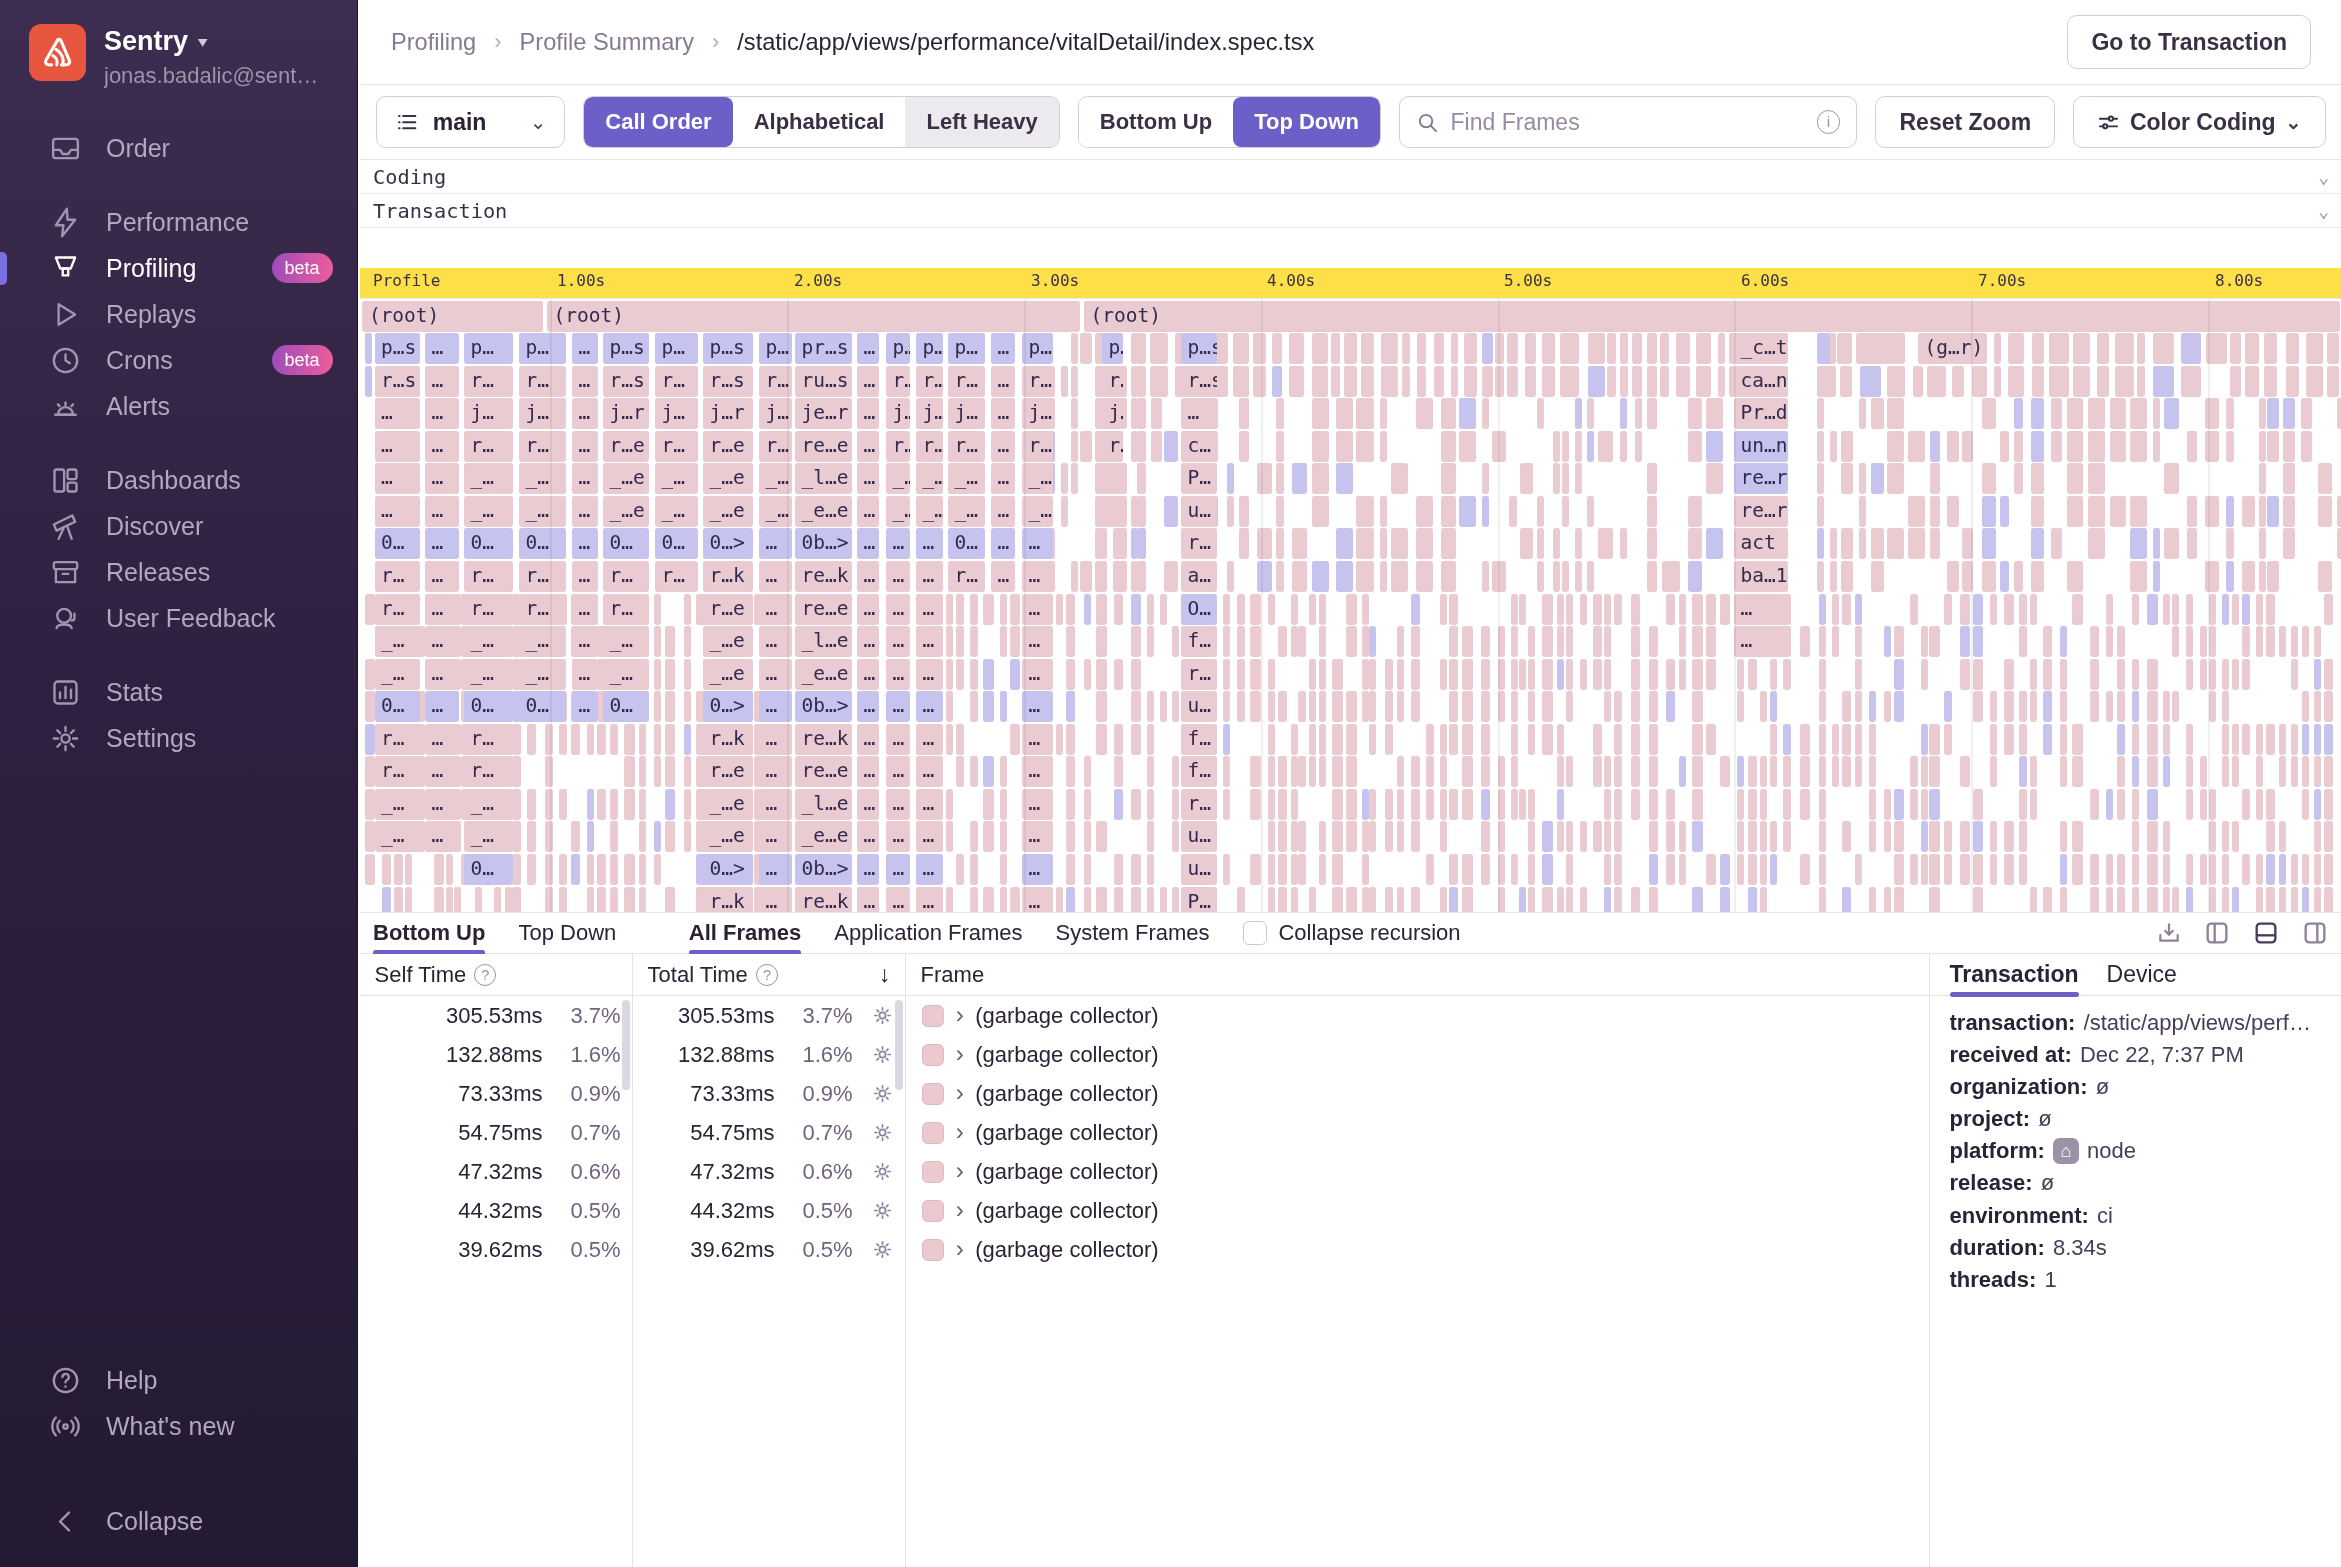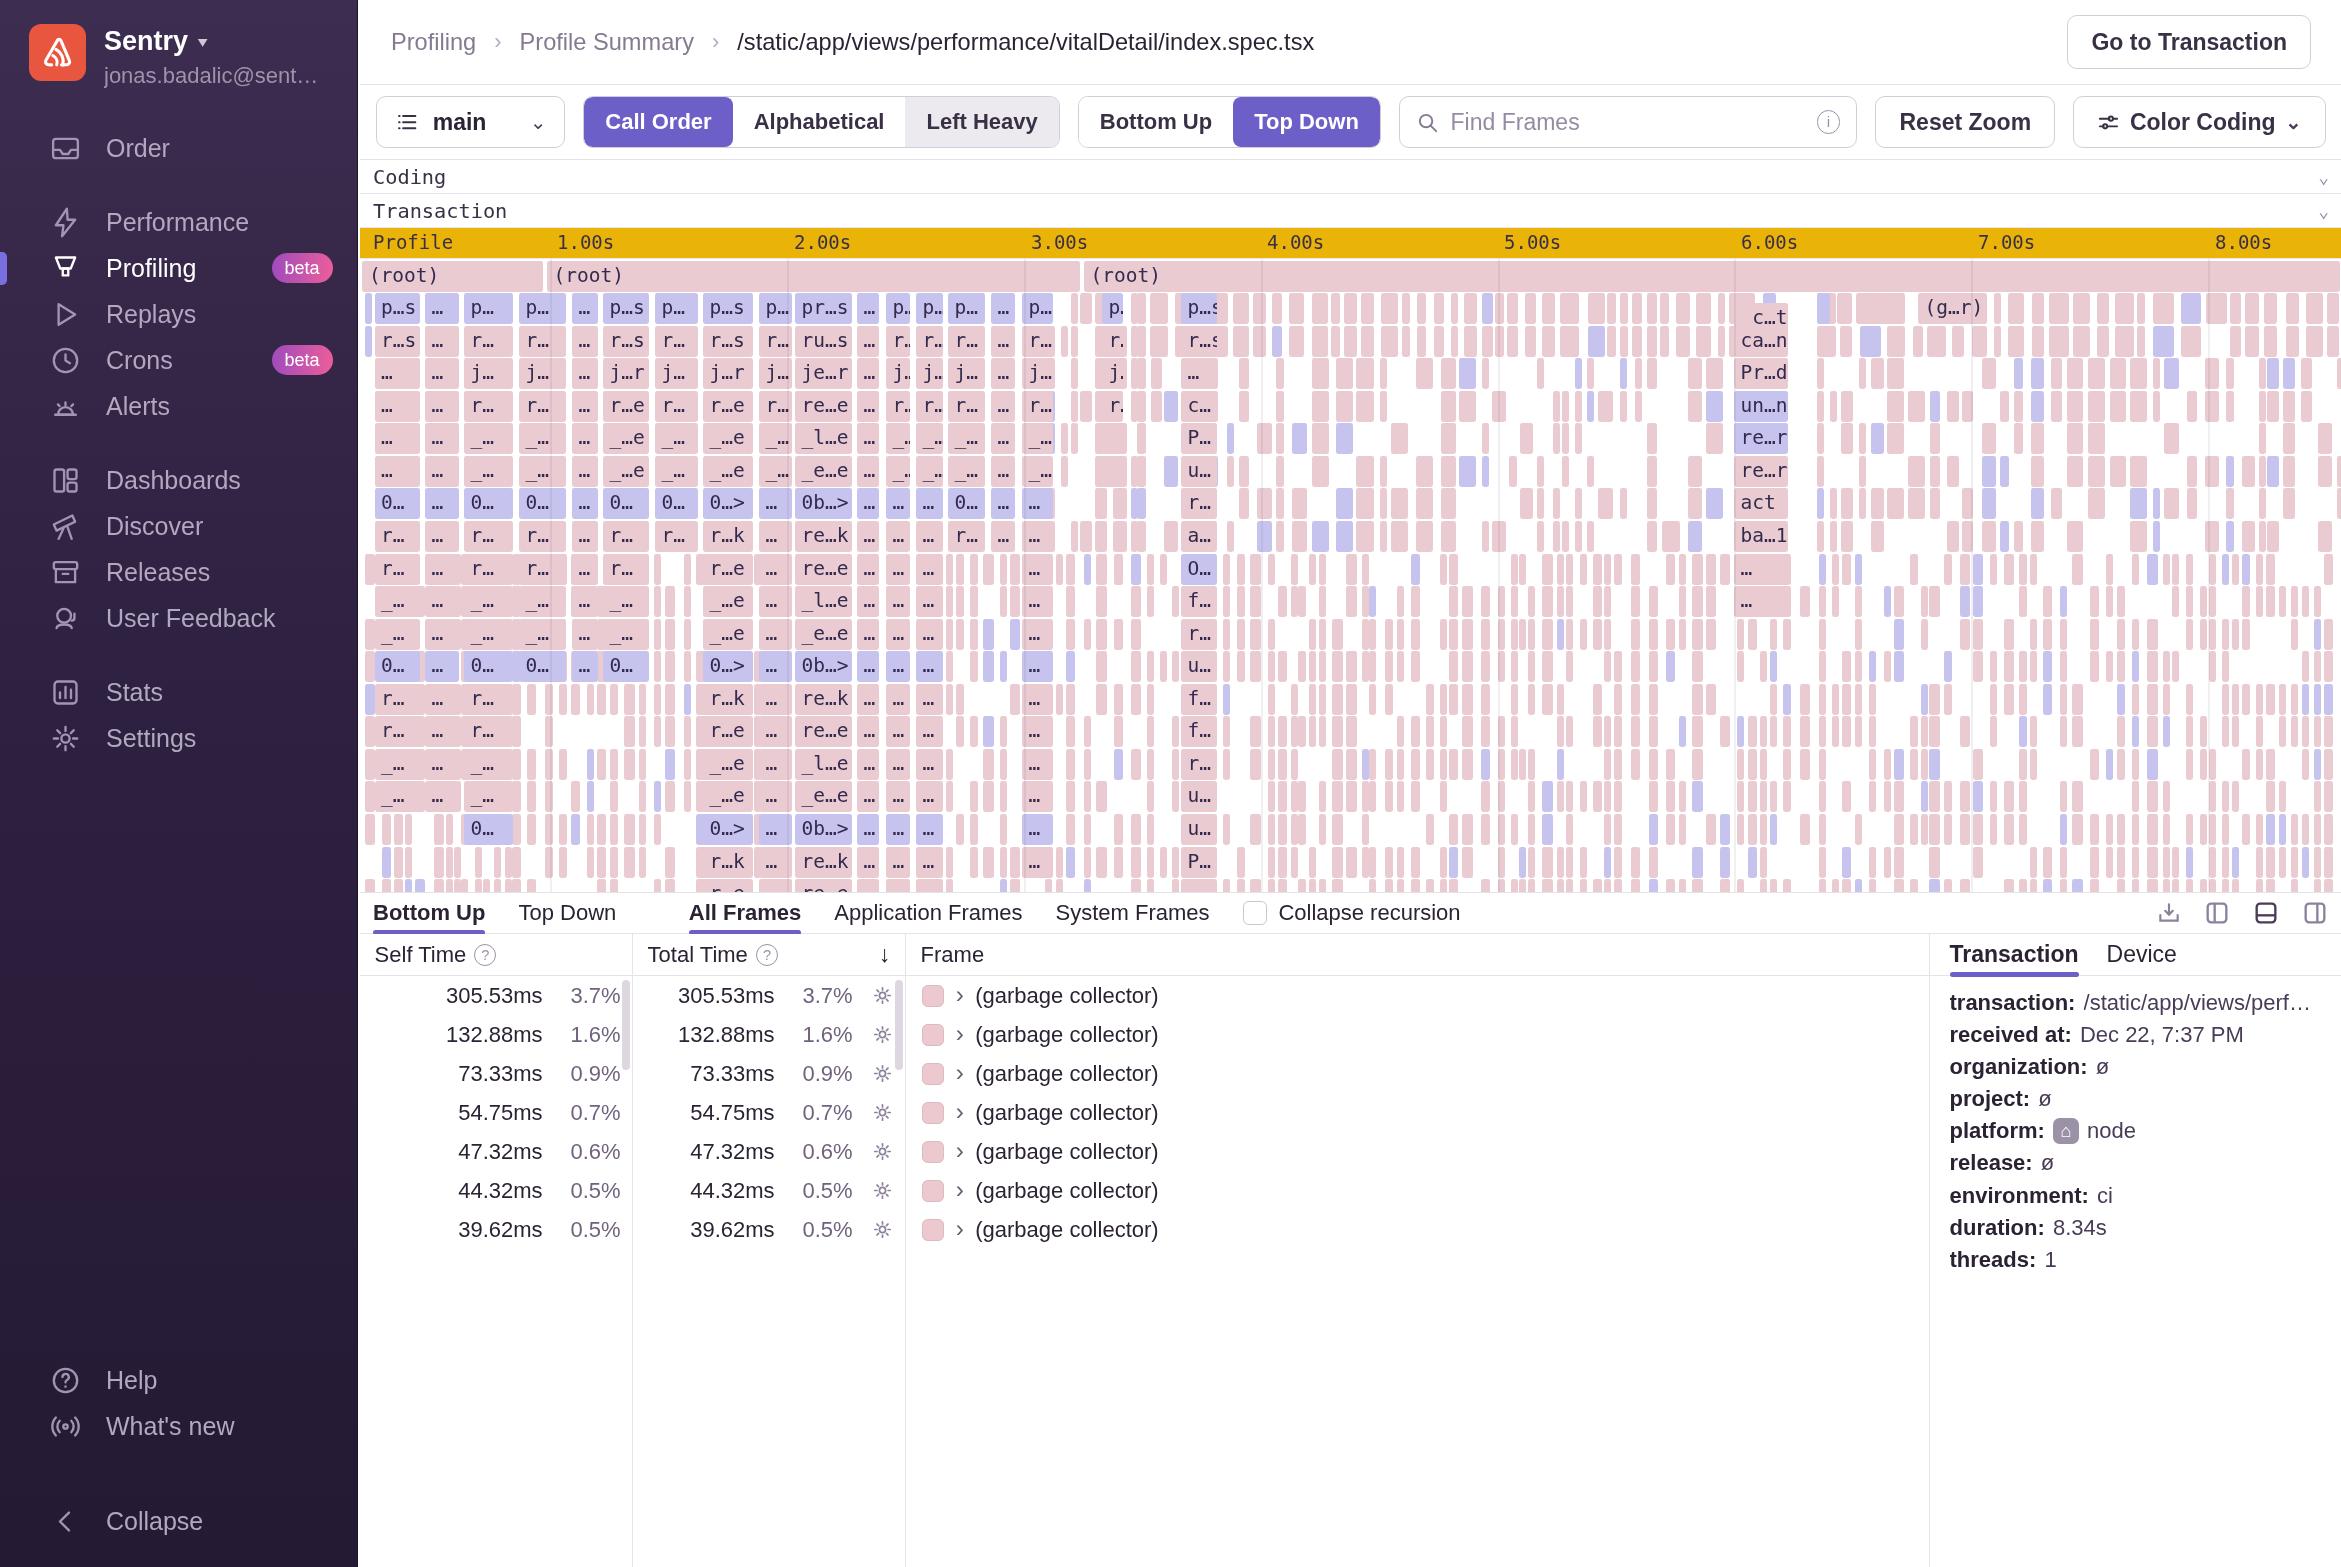--- a/index.html
+++ b/index.html
@@ -64,22 +64,22 @@
   .seg button.sel { background:#6c5fc7; color:#fff; border-radius:8.1px; }
   .seg button.dim { background:#eceaee; }
   .findwrap { flex:1; height:52px; border:1.6px solid #d4cdd9; border-radius:9.8px; background:#fff;
     display:flex; align-items:center; padding:0 16.3px; gap:11.4px; color:#857a90; }
   .findwrap input { border:none; outline:none; flex:1; font-size:23px; font-family:inherit; color:#2b2233; background:transparent;}
   .findwrap input::placeholder { color:#968b a2; color:#968ba2; }
   
   .lane { height:34px; flex:none; display:flex; align-items:center; padding:0 13px;
     border-bottom:1.6px solid #eae6ee; font-family:"DejaVu Sans Mono", monospace; font-size:20.3px; color:#3a3045; background:#fff; }
   .lane .chev { margin-left:auto; color:#9c92a8; font-size:18px; }
-  .axis { height:31px; flex:none; position:relative; background:#eab308;
-    border-bottom:1.6px solid #eae6ee; font-family:"DejaVu Sans Mono", monospace; font-size:19px; color:#3a3045; }
+  .axis { height:31px; flex:none; position:relative; background:#fde047;
+    border-bottom:1.6px solid #eae6ee; font-family:"DejaVu Sans Mono", monospace; font-size:16px; color:#3a3045;margin-top:40px; }
   .axis .axlbl { position:absolute; left:13px; top:3.3px; }
   .tick { position:absolute; top:3.3px; color:#3a3045; }
   
   .flame { flex:1; position:relative; overflow:hidden; background:#fff; }
   .blk { position:absolute; height:31px; border-radius:2.4px; font-family:"DejaVu Sans Mono", monospace;
     font-size:19.5px; line-height:30px; color:#332a4e; padding-left:6.5px; overflow:hidden; white-space:nowrap; }
   .blk.K { background:#e9cbd1; }
   .blk.P { background:#c6c4ef; }
   .gline { position:absolute; top:0; bottom:0; width:1.6px; background:rgba(43,34,51,0.07); z-index:6; pointer-events:none; }
   
@@ -2112,21 +2112,21 @@
       <div class="blk K" style="left: 821px; top: 327px; width: 36px;">f…</div>
       <div class="blk K" style="left: 821px; top: 360px; width: 36px;">r…</div>
       <div class="blk K" style="left: 821px; top: 392px; width: 36px;">u…</div>
       <div class="blk K" style="left: 821px; top: 425px; width: 36px;">f…</div>
       <div class="blk K" style="left: 821px; top: 457px; width: 36px;">f…</div>
       <div class="blk K" style="left: 821px; top: 490px; width: 36px;">r…</div>
       <div class="blk K" style="left: 821px; top: 522px; width: 36px;">u…</div>
       <div class="blk K" style="left: 821px; top: 555px; width: 36px;">u…</div>
       <div class="blk K" style="left: 821px; top: 588px; width: 36px;">P…</div>
       <div class="blk K" style="left: 821px; top: 620px; width: 36px;">…</div>
-      <div class="blk K" style="left: 1374px; top: 44px; width: 54px;">_c…t</div>
+      <div class="blk K" style="left: 1374px; top: 34px; width: 54px;">_c…t</div>
       <div class="blk K" style="left: 1374px; top: 67px; width: 54px;">ca…n</div>
       <div class="blk K" style="left: 1374px; top: 99px; width: 54px;">Pr…d</div>
       <div class="blk P" style="left: 1374px; top: 132px; width: 54px;">un…n</div>
       <div class="blk P" style="left: 1374px; top: 164px; width: 54px;">re…r</div>
       <div class="blk K" style="left: 1374px; top: 197px; width: 54px;">re…r</div>
       <div class="blk K" style="left: 1374px; top: 229px; width: 54px;">act</div>
       <div class="blk K" style="left: 1374px; top: 262px; width: 54px;">ba…1</div>
       <div class="blk K" style="left: 1374px; top: 295px; width: 54px;">…</div>
       <div class="blk K" style="left: 1374px; top: 327px; width: 54px;">…</div>
       <div class="blk K" style="left: 1558px; top: 34px; width: 68px;">(g…r)</div>

